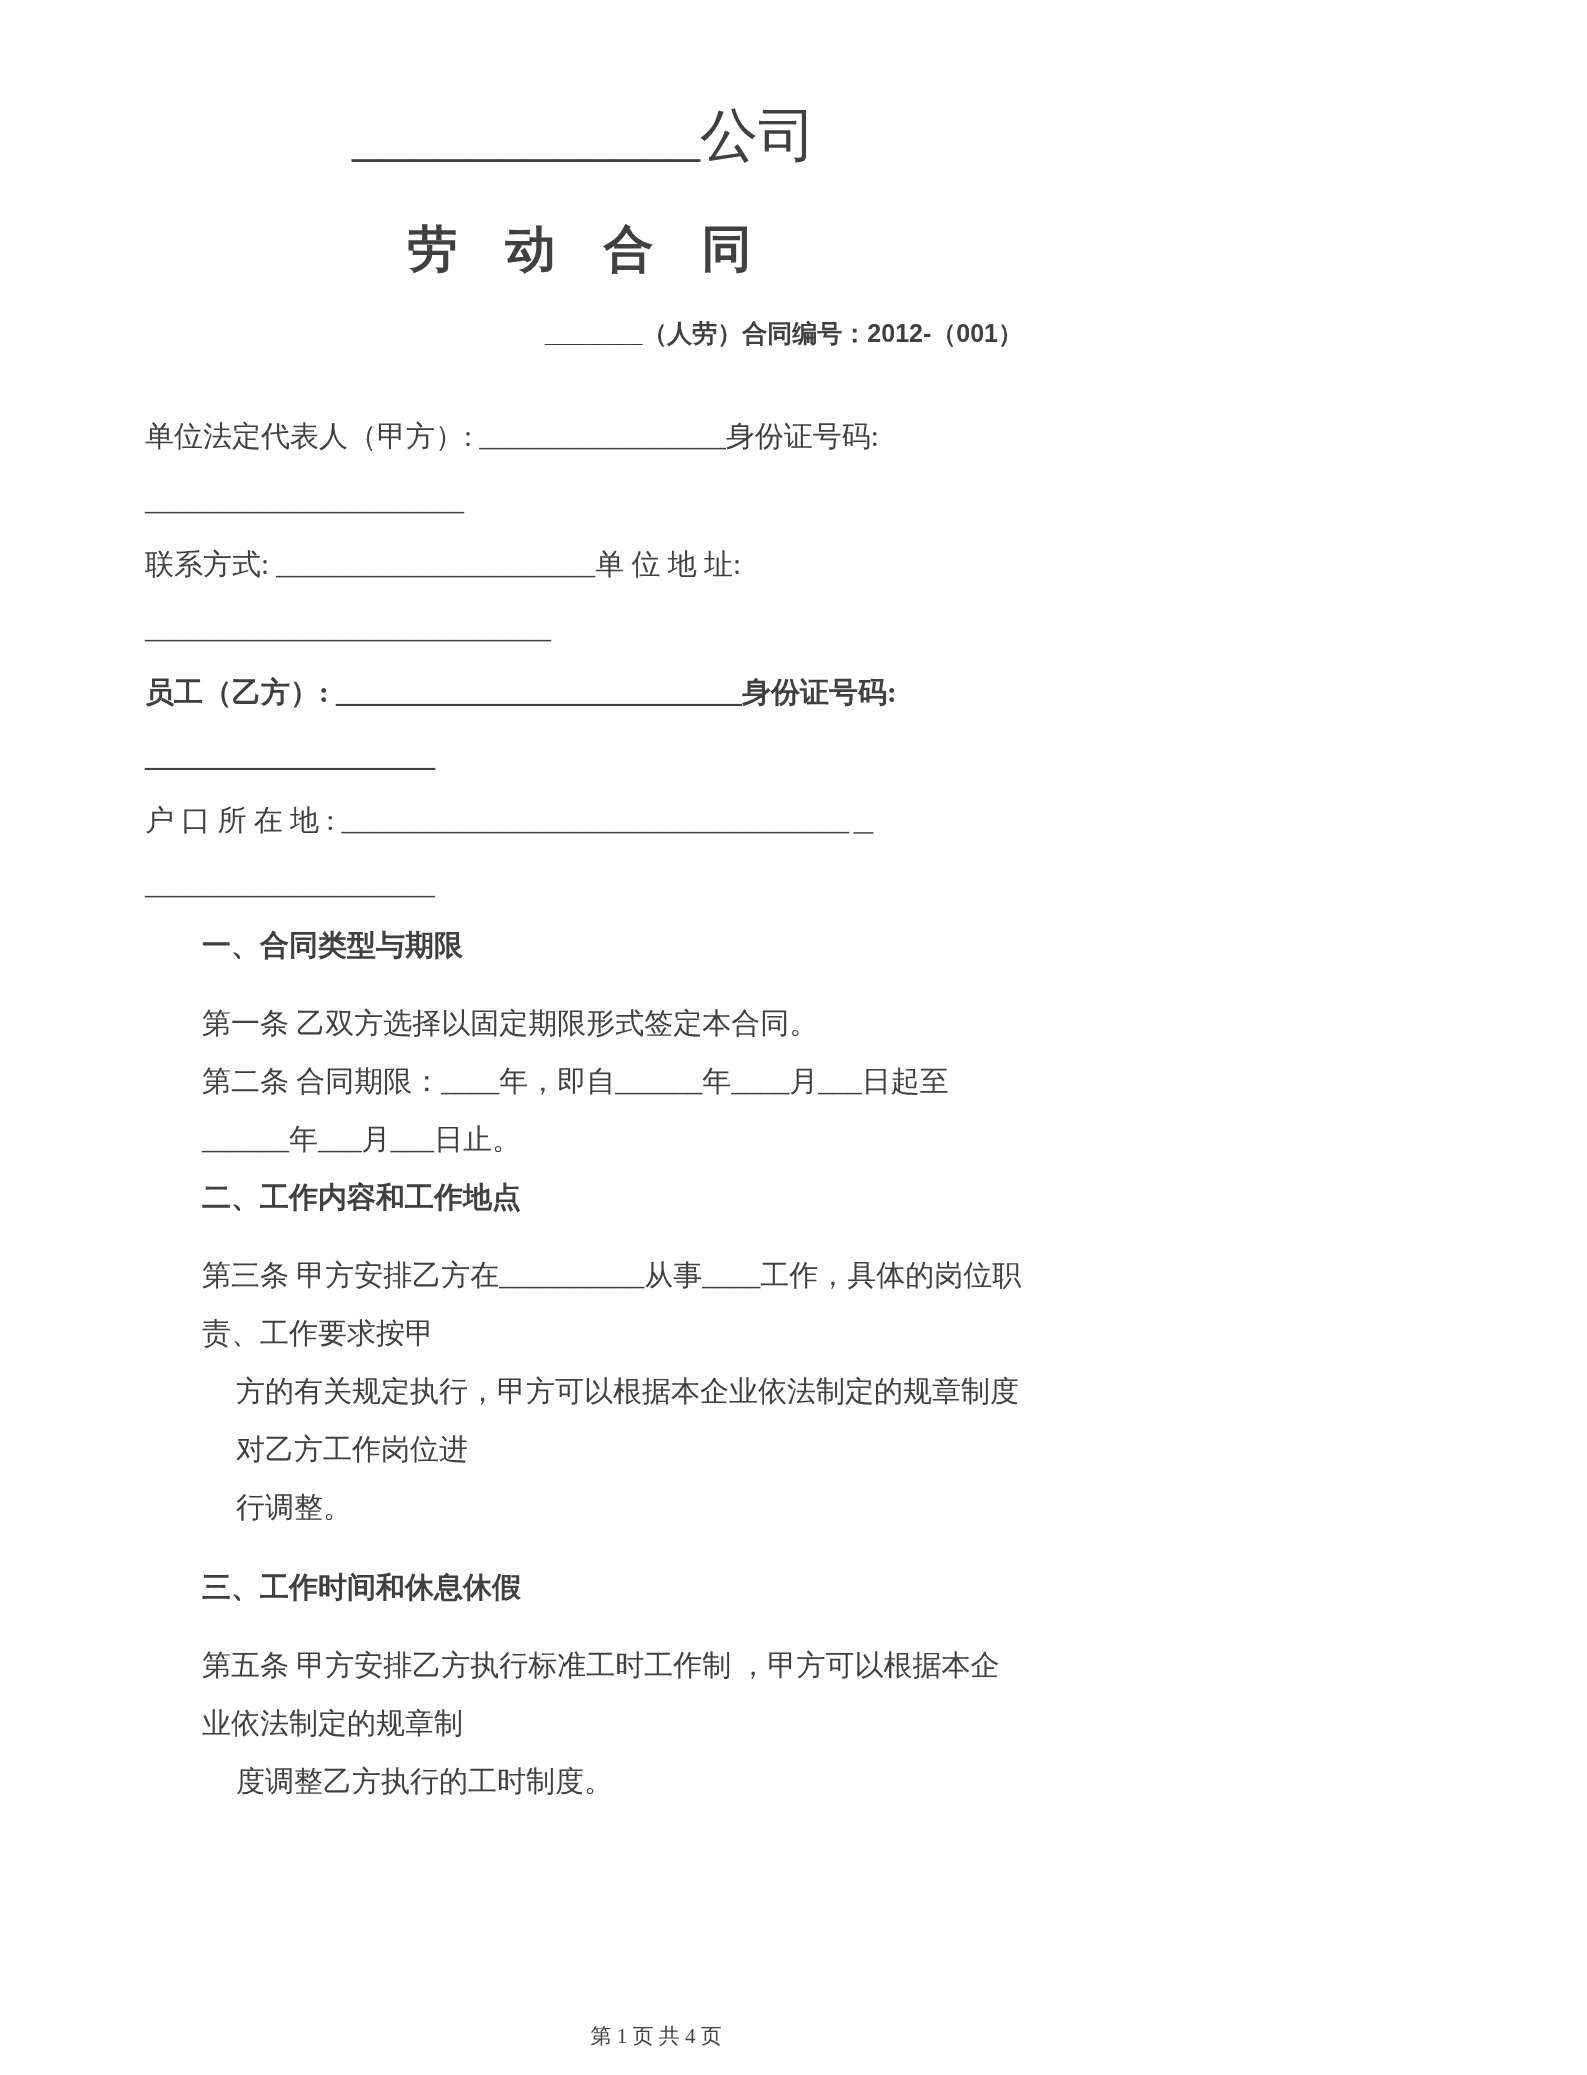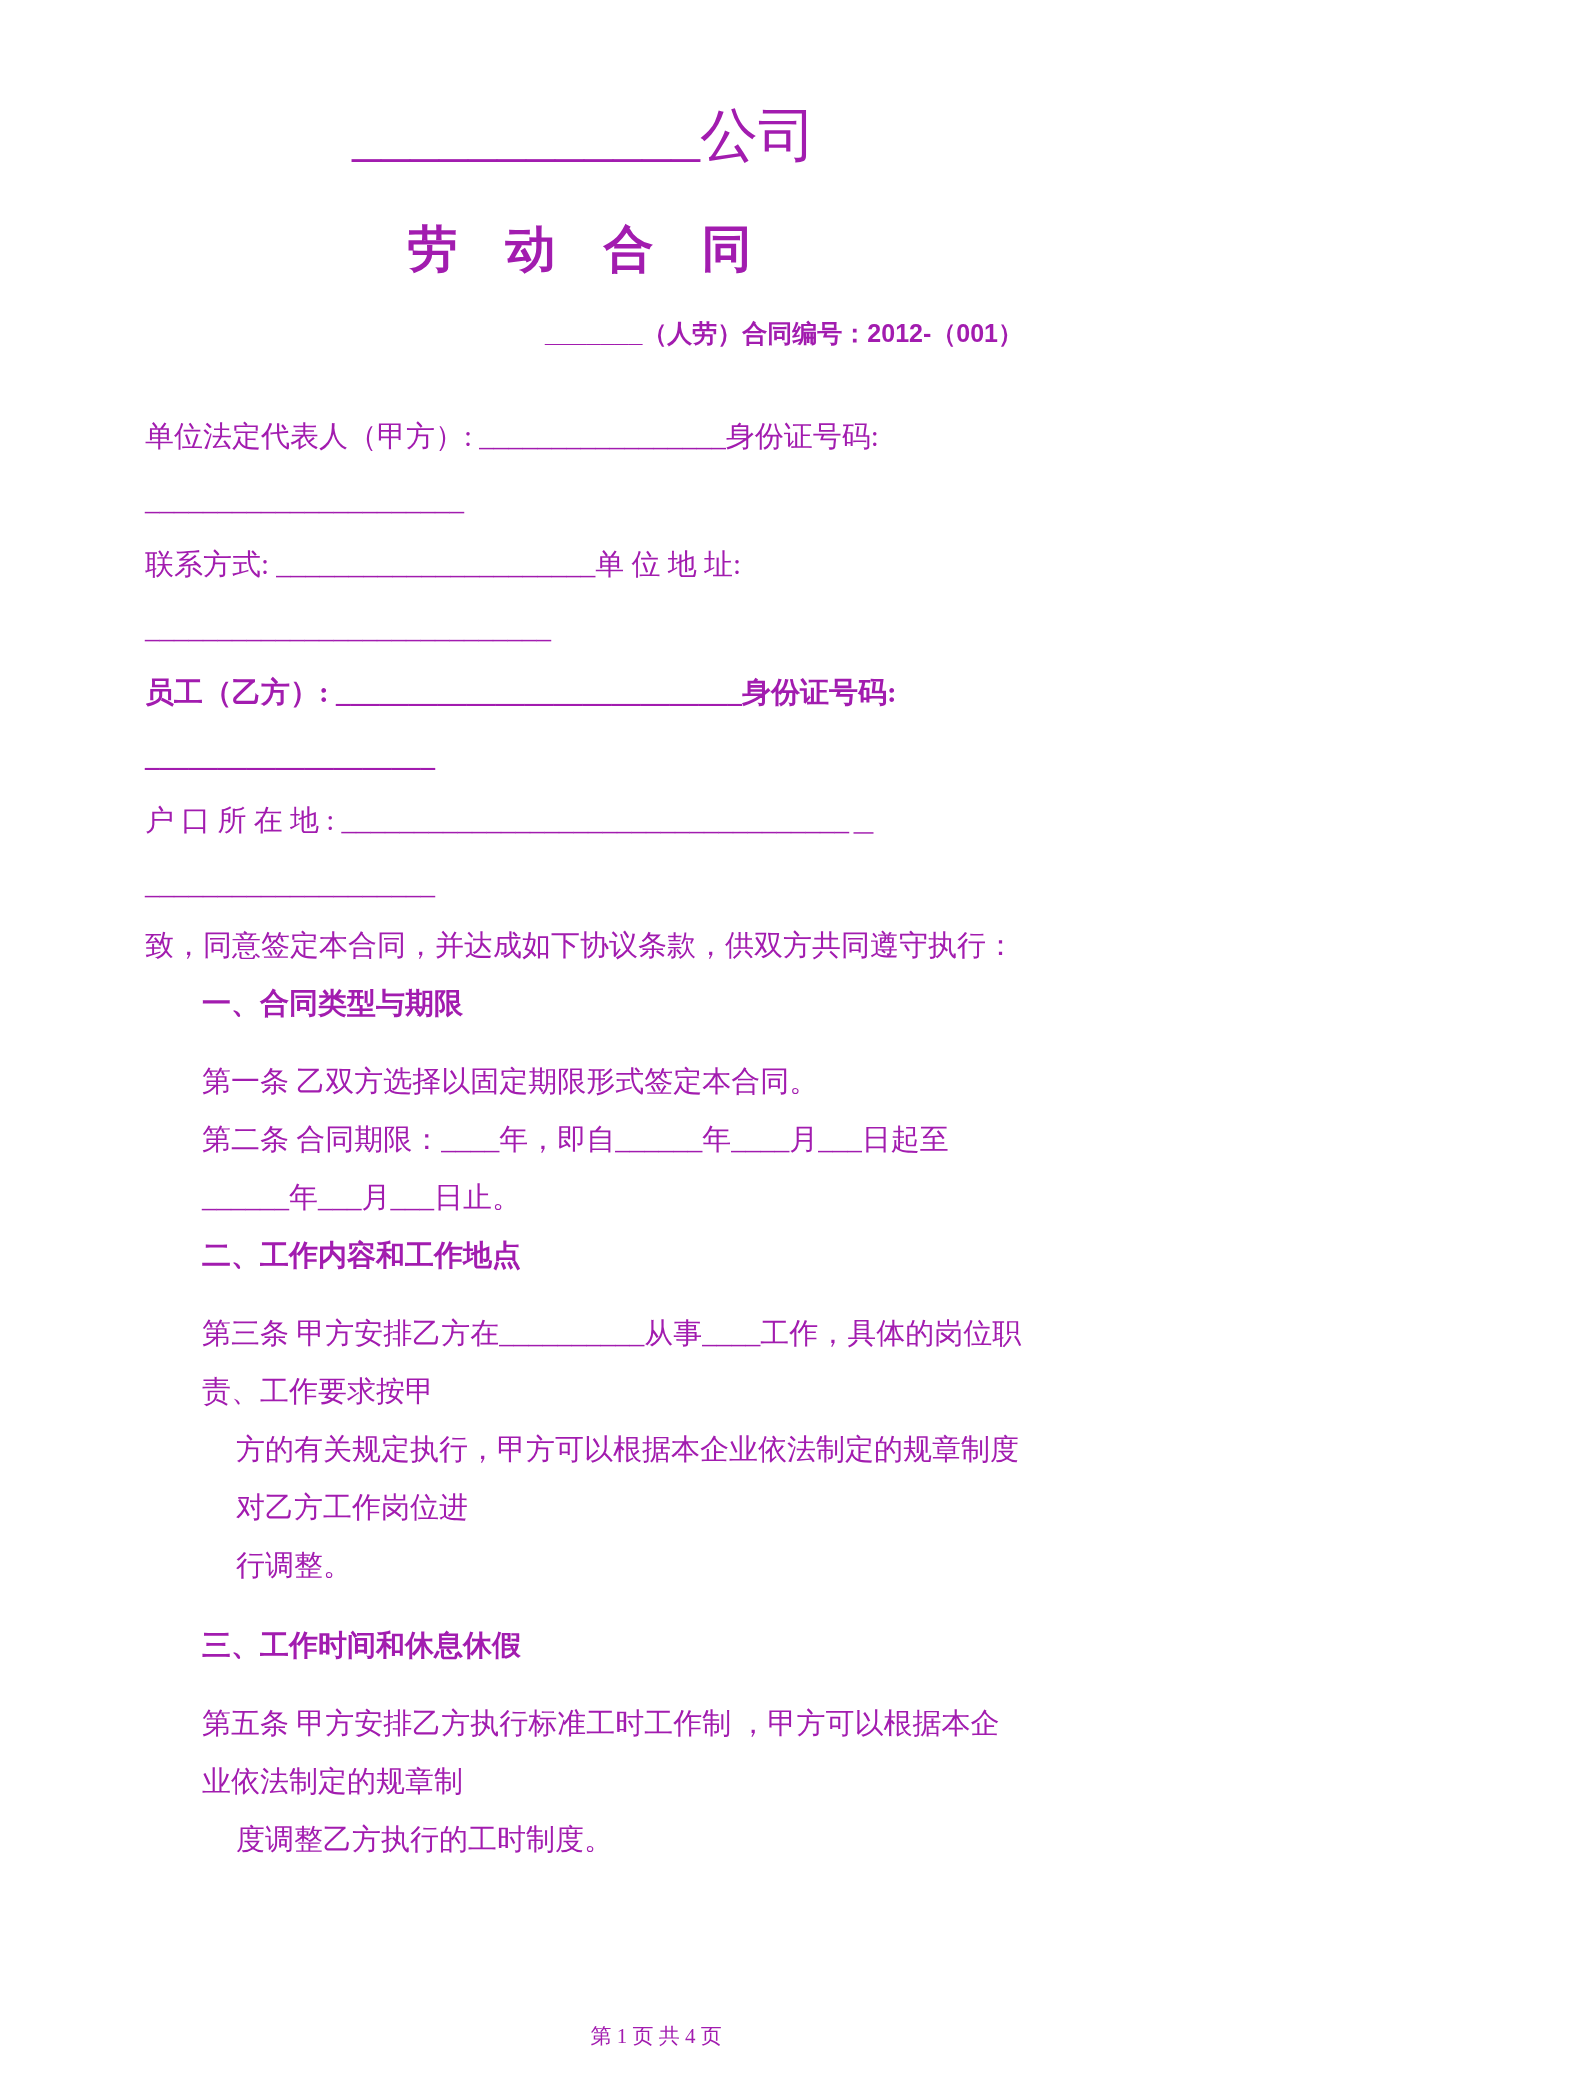--- a/index.html
+++ b/index.html
@@ -1,20 +1,20 @@
 <!DOCTYPE html>
 <html><head>
 <meta charset="utf-8">
 <style>
   html,body { margin:0; padding:0; background:#ffffff; }
   .page {
     position:relative;
     width:1443px; height:2075px;
     background:#ffffff;
-    color:#a21caf;
+    color:#404040;
     font-family:"Liberation Serif","DejaVu Serif",serif;
     overflow:hidden;
     box-sizing:border-box;
   }
   .content {
     box-sizing:border-box;
     padding:88px 420px 0 145px; 
   }
   .line { white-space:pre-wrap; }
 
@@ -89,21 +89,20 @@
     <div class="fields">
       <div class="row">单位法定代表人（甲方）: _________________身份证号码: ______________________</div>
       <div class="row">联系方式: ______________________单 位 地 址: ____________________________</div>
       <div class="row bold">员工（乙方）: ____________________________身份证号码: ____________________</div>
       <div class="row">户 口 所 在 地 : ___________________________________＿____________________</div>
     </div>
 
     <div class="body-text">
 
       <div class="intro">
-        <div class="bline">致，同意签定本合同，并达成如下协议条款，供双方共同遵守执行：</div>
       </div>
 
       <div class="heading bline">一、合同类型与期限</div>
 
       <div class="clause mt-clause">
         <div class="bline cl">第一条 乙双方选择以固定期限形式签定本合同。</div>
       </div>
       <div class="clause">
         <div class="bline cl">第二条 合同期限：____年，即自______年____月___日起至______年___月___日止。</div>
       </div>

